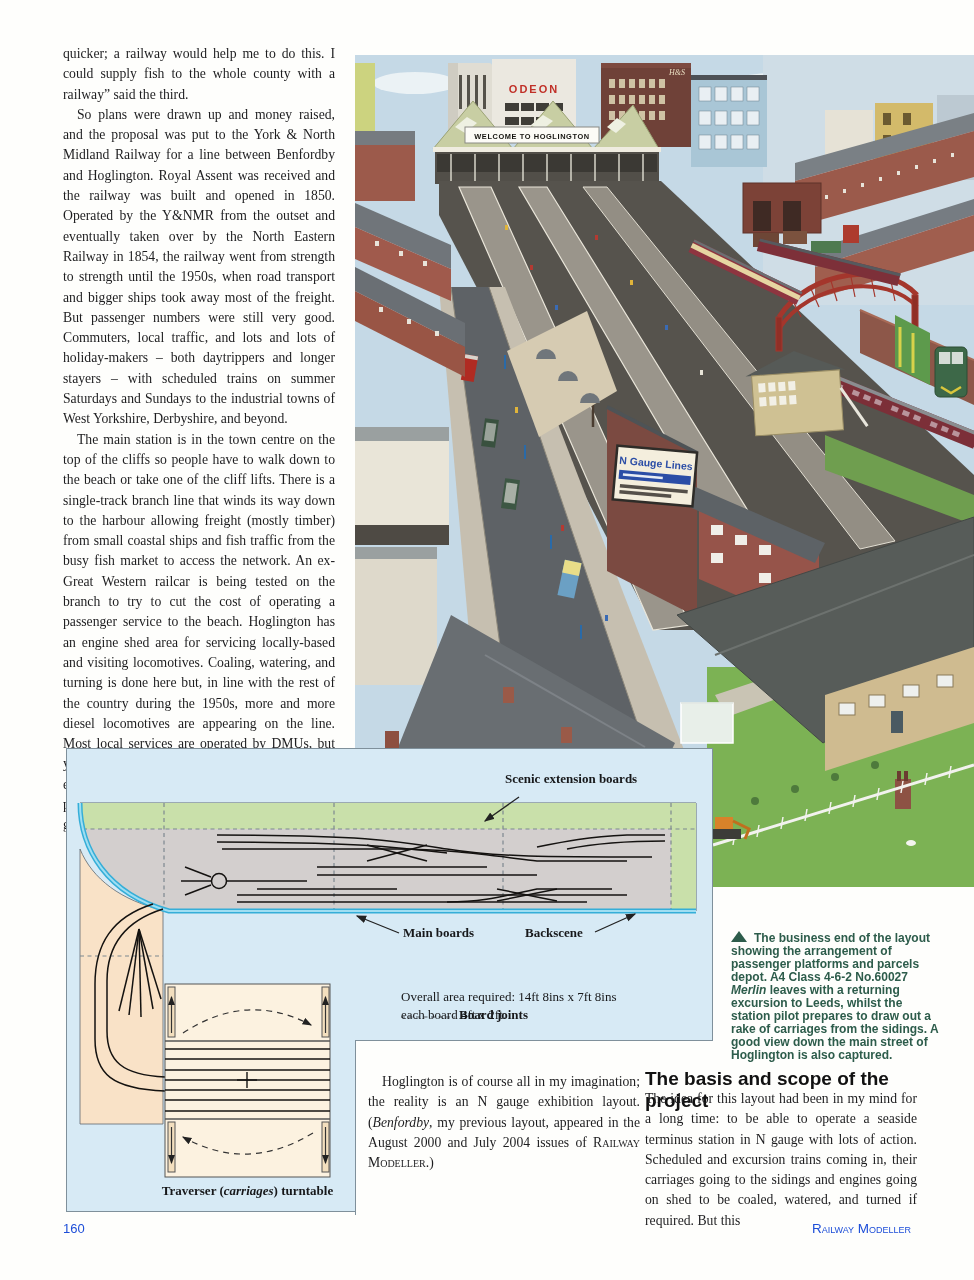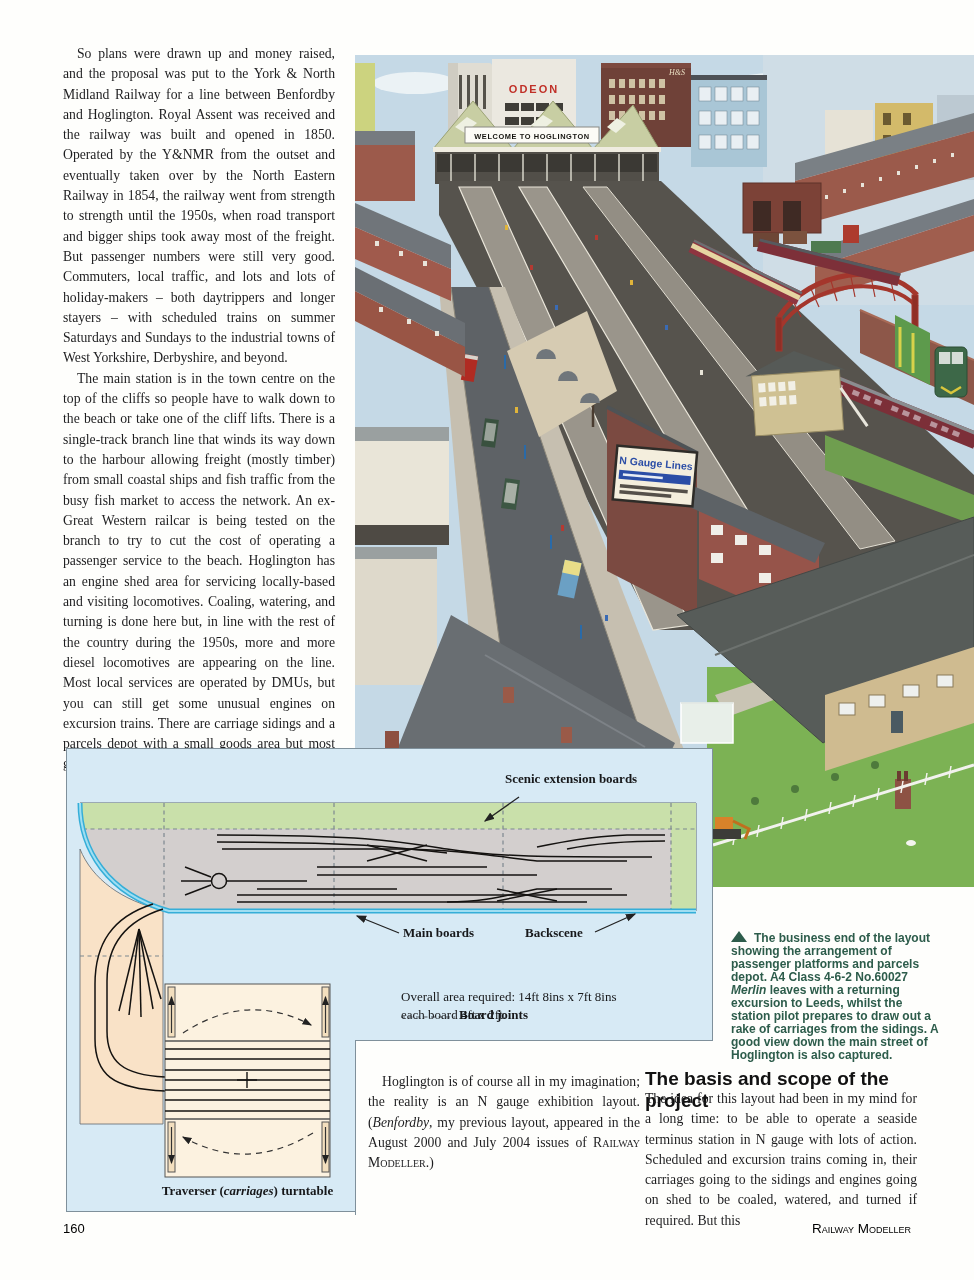--- a/index.html
+++ b/index.html
@@ -30,28 +30,29 @@
   .botcol{z-index:5;}
   .caption{position:absolute;left:731px;top:895px;width:212px;z-index:5;
         font-family:Liberation Sans, sans-serif;font-weight:bold;font-size:12px;
         line-height:13px;color:var(--caption-green);margin-top:36px;}
   .tri{display:inline-block;width:0;height:0;border-left:8px solid transparent;
         border-right:8px solid transparent;border-bottom:11px solid var(--caption-green);
         margin-right:7px;}
   .head{position:absolute;left:645px;top:1068px;width:272px;z-index:5;
         font-family:"Liberation Sans",sans-serif;font-weight:bold;font-size:19px;color:#111;}
   .footer{position:absolute;top:1221px;font-family:"Liberation Sans",sans-serif;
-        font-size:13px;color:#000000;z-index:5;}
+        font-size:13px;color:#1d4ed8;z-index:5;}
 </style>
 </head>
 <body>
 
 <div class="page">
 
   <div class="col" style="left:63px;top:44px;width:272px;">
+    <p><span>quicker; a railway would help me to do this. I could supply fish to the whole county with a railway” said the third.</span></p>
     <p class="ind"><span>So plans were drawn up and money raised, and the proposal was put to the York &amp; North Midland Railway for a line between Benfordby and Hoglington. Royal Assent was received and the railway was built and opened in 1850. Operated by the Y&amp;NMR from the outset and eventually taken over by the North Eastern Railway in 1854, the railway went from strength to strength until the 1950s, when road transport and bigger ships took away most of the freight. But passenger numbers were still very good. Commuters, local traffic, and lots and lots of holiday-makers – both daytrippers and longer stayers – with scheduled trains on summer Saturdays and Sundays to the industrial towns of West Yorkshire, Derbyshire, and beyond.</span></p>
     <p class="ind"><span>The main station is in the town centre on the top of the cliffs so people have to walk down to the beach or take one of the cliff lifts. There is a single-track branch line that winds its way down to the harbour allowing freight (mostly timber) from small coastal ships and fish traffic from the busy fish market to access the network. An ex-Great Western railcar is being tested on the branch to try to cut the cost of operating a passenger service to the beach. Hoglington has an engine shed area for servicing locally-based and visiting locomotives. Coaling, watering, and turning is done here but, in line with the rest of the country during the 1950s, more and more diesel locomotives are appearing on the line. Most local services are operated by DMUs, but you can still get some unusual engines on excursion trains. There are carriage sidings and a parcels depot with a small goods area but most goods are handled</span></p>
   </div>
 
   <figure class="photo" style="margin:0">
   <svg width="619" height="832" viewBox="0 0 619 832">
 
     <g>
       <rect x="0" y="0" width="619" height="832" fill="#c5d9e6"></rect>
       <ellipse cx="60" cy="28" rx="42" ry="11" fill="#eef4f6" opacity=".9"></ellipse>

